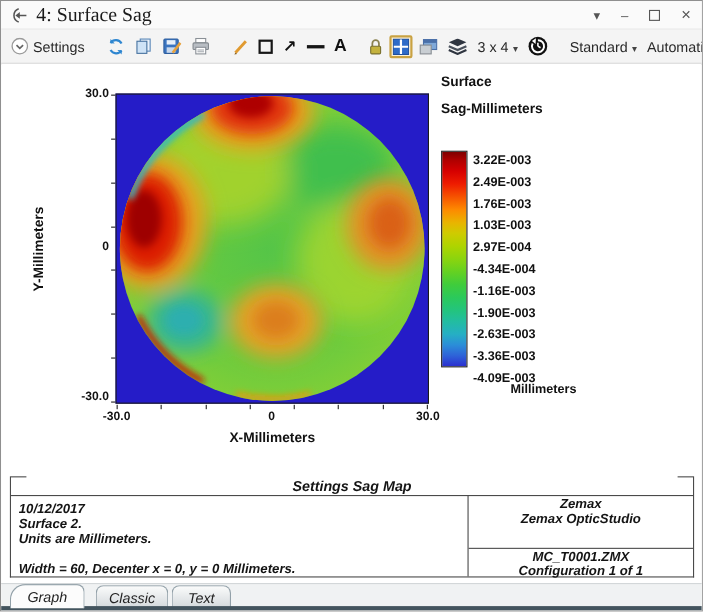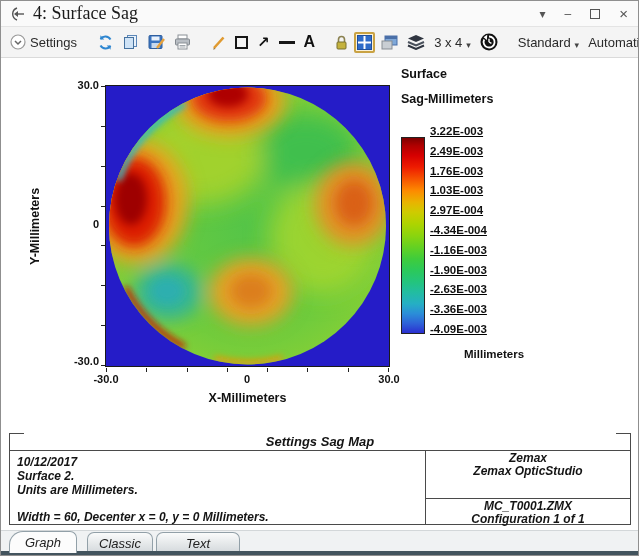--- a/index.html
+++ b/index.html
@@ -55,22 +55,22 @@
   .xtitle{ position:absolute; left:105px; top:332px; width:283px; text-align:center; }
   
   .leg-title{ position:absolute; left:400px; font-size:12.5px; font-weight:600; color:#111; }
   .colorbar{
     position:absolute; left:400px; top:78px; width:24px; height:197px; border:1px solid #222;
     background:linear-gradient(180deg,
       #7E0000 0%, #B00000 4%, #D60000 9%, #EE1C00 15%, #F65300 21%, #FD8A00 27%,
       #E9B400 33%, #CFCB00 38%, #AED400 44%, #8BD40E 50%, #64D122 56%, #3FCC3C 62%,
       #2BC95B 68%, #23C47E 74%, #22BDA0 79%, #25AFC4 85%, #2B8ED8 90%, #2E63D8 95%, #2B2FD0 100%);
   }
-  .leg-vals{ position:absolute; left:429px; top:66px; height:210px; display:flex;
-    flex-direction:column; justify-content:space-between;text-decoration:underline; }
+  .leg-vals{ position:absolute; left:429px; top:81px; height:210px; display:flex;
+    flex-direction:column; justify-content:space-between; }
   .leg-vals span{ font-size:11.5px; font-weight:600; color:#111; line-height:12px; }
   .leg-units{ position:absolute; left:431px; top:289px; font-size:11.5px; font-weight:600; color:#111;margin-left:32px; }
   
   .anno{ position:absolute; left:8px; top:374px; width:622px; height:92px;
     border-left:1px solid #4A4A4A; border-right:1px solid #4A4A4A; border-bottom:1px solid #4A4A4A;
     font-style:italic; font-weight:bold; color:#141414; }
   .anno::before{ content:""; position:absolute; left:0; top:0; width:14px; height:1px; background:#4A4A4A; }
   .anno::after{ content:""; position:absolute; right:0; top:0; width:14px; height:1px; background:#4A4A4A; }
   .anno .a-title{ position:absolute; left:0; top:1px; width:100%; text-align:center; font-size:13px; }
   .anno .a-hline{ position:absolute; left:0; top:17px; width:100%; height:1px; background:#4A4A4A; }
@@ -357,18 +357,18 @@
       </div>
       <div class="a-rb">
         <div>MC_T0001.ZMX</div>
         <div>Configuration 1 of 1</div>
       </div>
     </div>
 
     <div class="tabrow">
       <div class="tab active" style="left:8px; width:68px;">Graph</div>
       <div class="tab" style="left:86px; width:66px;">Classic</div>
-      <div class="tab" style="left:155px; width:84px;">Text</div>
+      <div class="tab" style="left:155px; width:54px;">Text</div>
     </div>
     <div class="bottom-strip"></div>
   </div>
 
 </div>
 
 </body></html>

